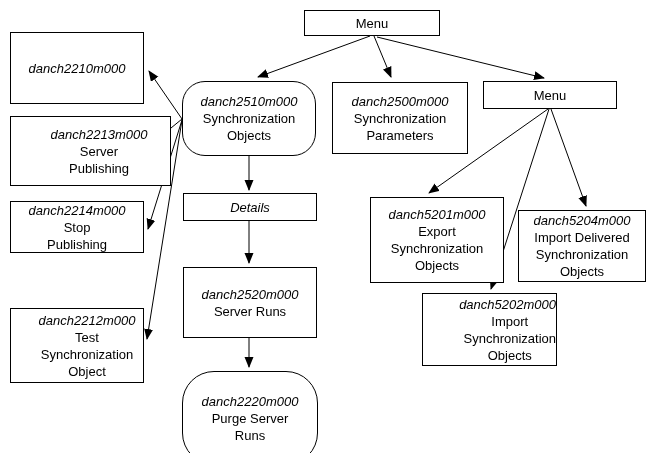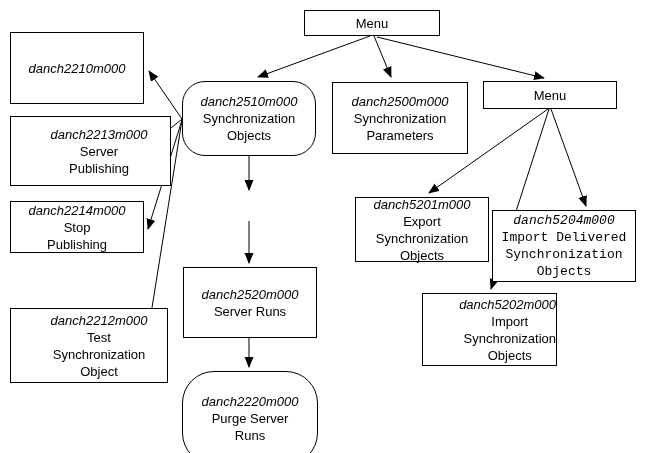--- a/index.html
+++ b/index.html
@@ -74,33 +74,36 @@
     <div class="label">Server
 Publishing</div>
   </div>
 
   <div class="node" style="left:10px; top:201px; width:134px; height:52px;">
     <div class="code">danch2214m000</div>
     <div class="label">Stop
 Publishing</div>
   </div>
 
-  <div class="node" style="left:10px; top:308px; width:158px; height:75px;padding-left:20px;">
+  <div class="node" style="left:10px; top:308px; width:134px; height:75px;padding-left:20px;">
     <div class="code">danch2212m000</div>
     <div class="label">Test
 Synchronization
 Object</div>
   </div>
 
   <div class="node" style="left:182px; top:81px; width:134px; height:75px;border-radius:23px;">
     <div class="code">danch2510m000</div>
     <div class="label">Synchronization
 Objects</div>
   </div>
 
+  <div class="node" style="left:183px; top:193px; width:134px; height:28px;">
+    <div class="label italic">Details</div>
+  </div>
 
   <div class="node" style="left:183px; top:267px; width:134px; height:71px;">
     <div class="code">danch2520m000</div>
     <div class="label">Server Runs</div>
   </div>
 
   <div class="node" style="left:182px; top:371px; width:136px; height:94px;border-radius:32px;">
     <div class="code">danch2220m000</div>
     <div class="label">Purge Server
 Runs</div>
@@ -109,34 +112,34 @@
   <div class="node" style="left:332px; top:82px; width:136px; height:72px;">
     <div class="code">danch2500m000</div>
     <div class="label">Synchronization
 Parameters</div>
   </div>
 
   <div class="node" style="left:483px; top:81px; width:134px; height:28px;">
     <div class="label">Menu</div>
   </div>
 
-  <div class="node" style="left:355px; top:197px; width:134px; height:65px;">
+  <div class="node" style="left:370px; top:197px; width:134px; height:86px;">
     <div class="code">danch5201m000</div>
     <div class="label">Export
 Synchronization
 Objects</div>
   </div>
 
   <div class="node" style="left:422px; top:293px; width:135px; height:73px;align-items:flex-end;">
     <div class="code">danch5202m000</div>
     <div class="label">Import
 Synchronization
 Objects</div>
   </div>
 
-  <div class="node" style="left:492px; top:210px; width:144px; height:72px;font-family:Liberation Mono, monospace;">
+  <div class="node" style="left:518px; top:210px; width:128px; height:72px;">
     <div class="code">danch5204m000</div>
     <div class="label">Import Delivered
 Synchronization
 Objects</div>
   </div>
 
 </div>
 
 </body></html>

